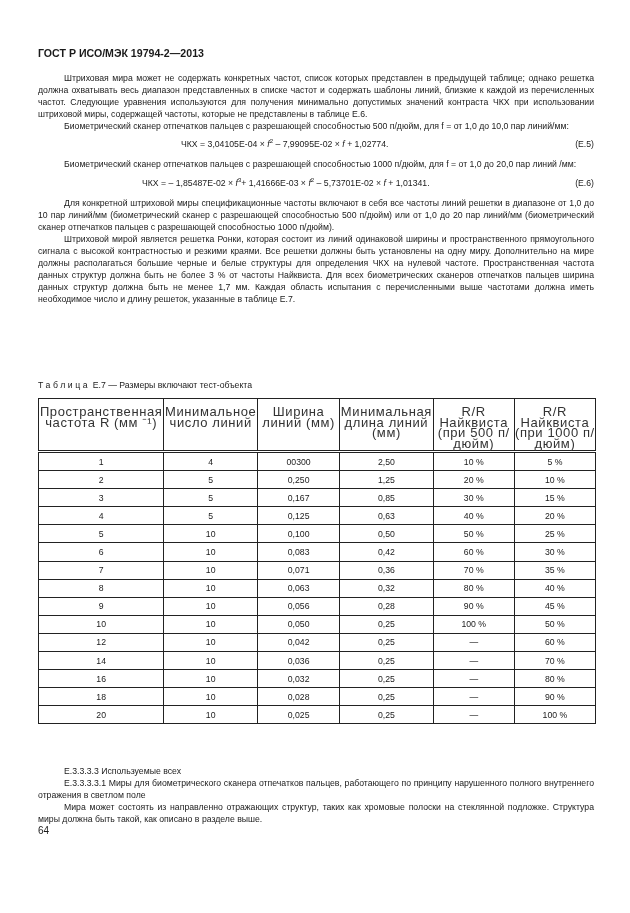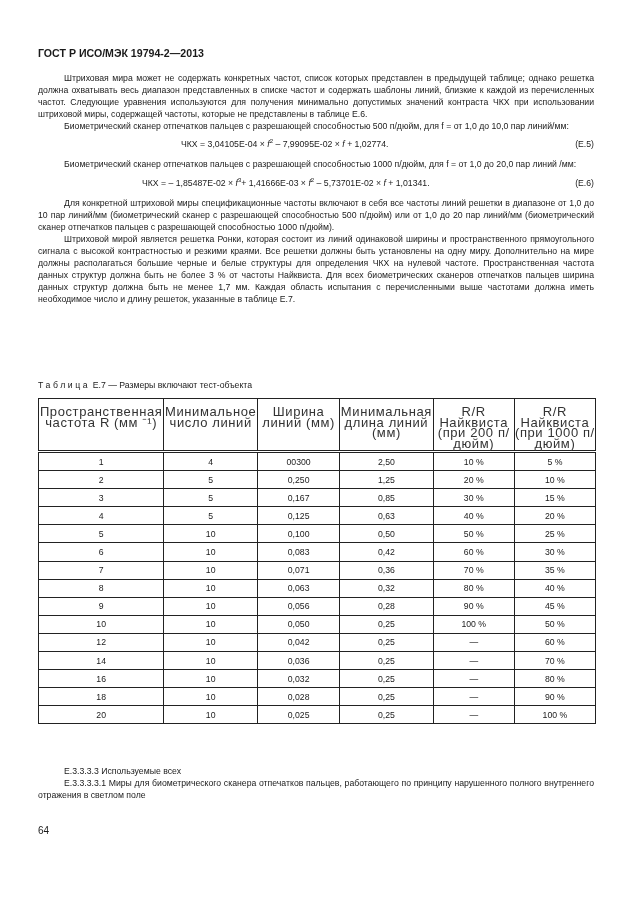--- a/index.html
+++ b/index.html
@@ -50,21 +50,21 @@
     <span class="sp">Таблица</span><span> Е.7 — Размеры включают тест-объекта</span>
   </div>
 
   <table>
     <thead>
       <tr>
         <th class="c1">Пространственная частота R (мм ⁻¹)</th>
         <th class="c2">Минимальное число линий</th>
         <th class="c3">Ширина линий (мм)</th>
         <th class="c4">Минимальная длина линий (мм)</th>
-        <th class="c5">R/R Найквиста (при 200 п/дюйм)</th>
+        <th class="c5">R/R Найквиста (при 500 п/дюйм)</th>
         <th class="c6">R/R Найквиста (при 1000 п/дюйм)</th>
       </tr>
     </thead>
     <tbody id="tbody">
         <tr>
           <td>1</td>
           <td>4</td>
           <td>00300</td>
           <td>2,50</td>
           <td>10 %</td>
@@ -181,16 +181,17 @@
           <td>0,25</td>
           <td>—</td>
           <td>100 %</td>
         </tr>
       </tbody>
   </table>
 
   <div class="text" style="top:765px">
     <p class="p">Е.3.3.3.3 Используемые всех</p>
     <p class="p">Е.3.3.3.3.1 Миры для биометрического сканера отпечатков пальцев, работающего по принципу нарушенного полного внутреннего отражения в светлом поле</p>
+    <p class="p">Мира может состоять из направленно отражающих структур, таких как хромовые полоски на стеклянной подложке. Структура миры должна быть такой, как описано в разделе выше.</p>
   </div>
 
   <div class="footer">64</div>
 </div>
 
 </body></html>

